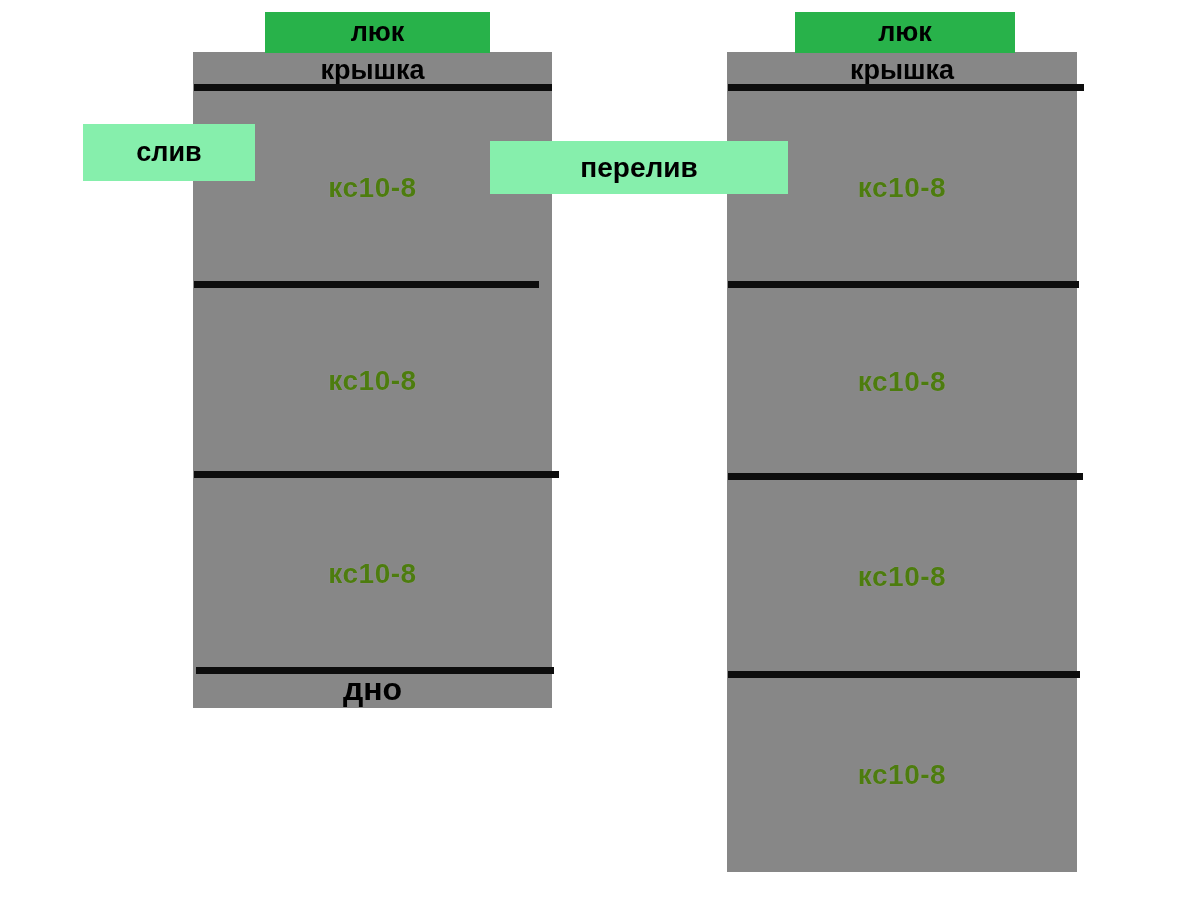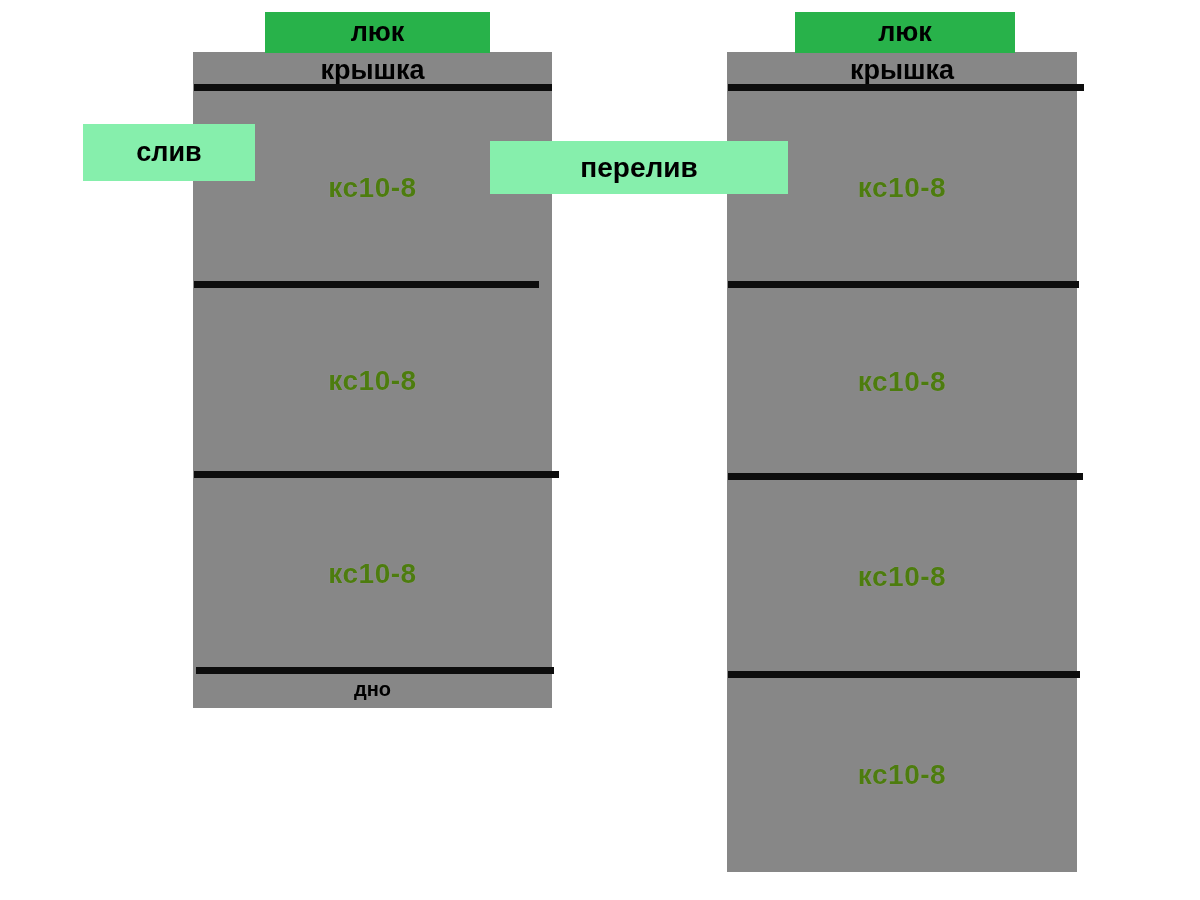--- a/index.html
+++ b/index.html
@@ -115,21 +115,21 @@
   <div class="segment" style="left:193px; top:288px; width:359px; height:186px; font-size:28px;">
     <span class="seg-label">кс10-8</span>
   </div>
   <div class="divider" style="left:194px; top:471px; width:365px;"></div>
 
   <div class="segment" style="left:193px; top:478px; width:359px; height:192px; font-size:28px;">
     <span class="seg-label">кс10-8</span>
   </div>
   <div class="divider" style="left:196px; top:667px; width:358px;"></div>
 
-  <div class="bottom-caption" style="left:193px; top:672px; width:359px; height:34px; font-size:20px;">
+  <div class="bottom-caption" style="left:193px; top:672px; width:359px; height:34px; font-size:32px;">
     <span>дно</span>
   </div>
 
   <div class="hatch" style="left:265px; top:12px; width:225px; height:41px; font-size:27px;">
     <span>люк</span>
   </div>
 
   <div class="tank" style="left:727px; top:52px; width:350px; height:820px;"></div>
 
   <div class="lid-caption" style="left:727px; top:55px; width:350px; height:32px; font-size:27px;">

